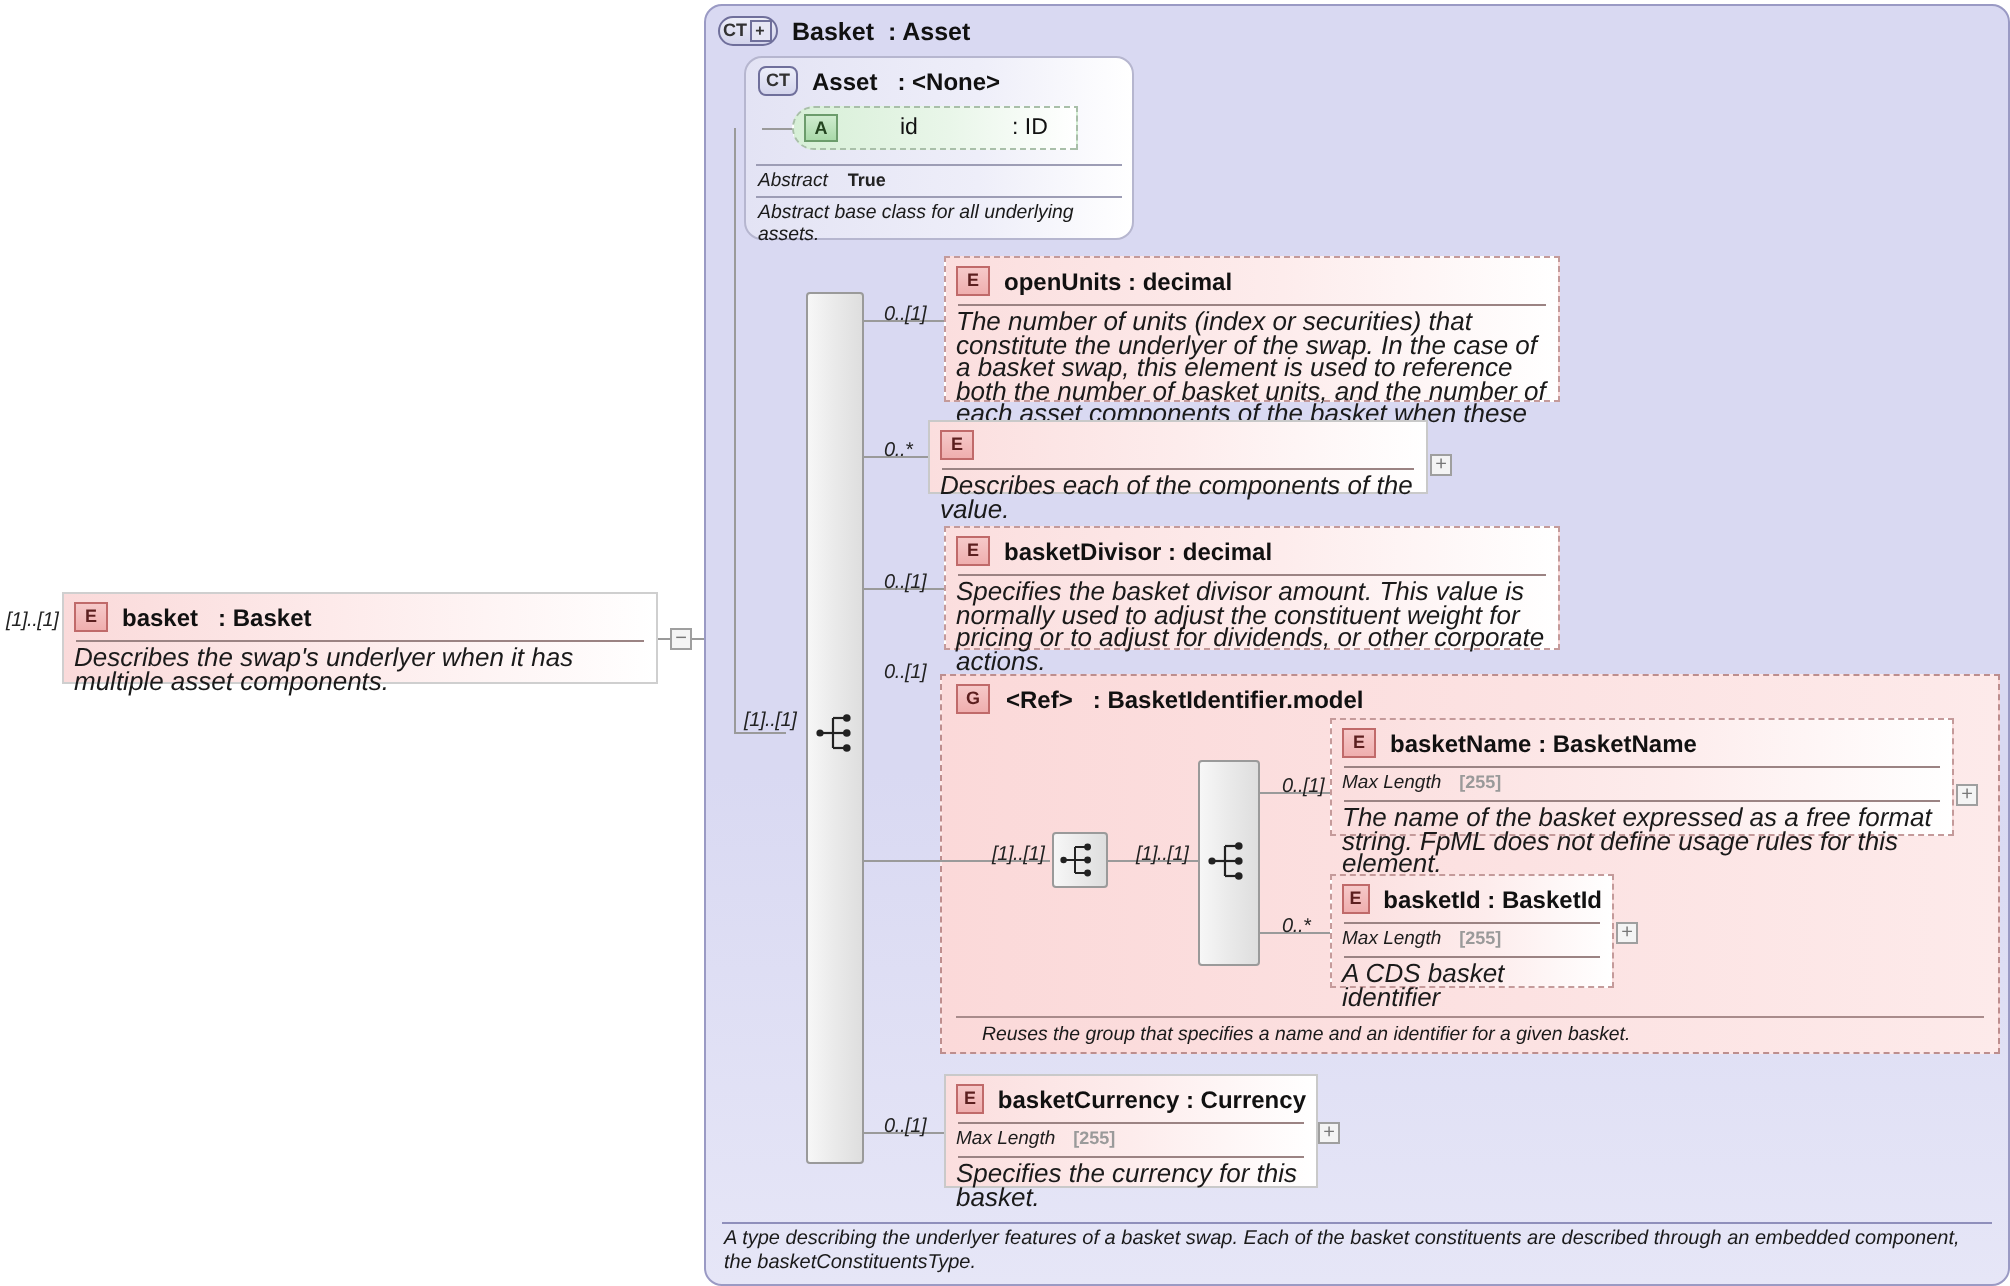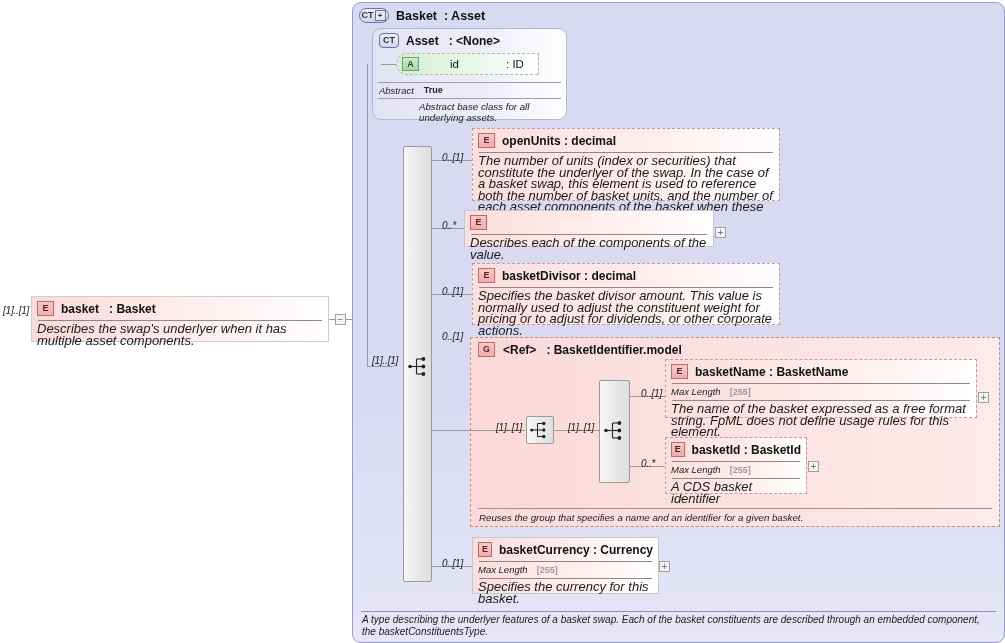--- a/index.html
+++ b/index.html
@@ -97,21 +97,21 @@
     position:absolute;left:372px;top:28px;width:195px;height:92px;
     border:1px solid #b6b6cf;border-radius:9px;
     background:linear-gradient(to right,#e3e3f4 0%,#eeeef9 60%,#ffffff 100%);
     box-sizing:border-box;
   }
   .assetbox .hd{display:flex;align-items:center;gap:7px;padding:4px 0 0 6px;}
   .assetbox .hd .tx{font-size:12px;font-weight:bold;color:#111;}
   .assetbox .rule{height:1px;background:#9d9db5;margin:4px 5px 2px 5px;}
   .assetbox .facet{font-size:9.5px;font-style:italic;color:#1c1c1c;padding-left:6px;display:flex;gap:10px;}
   .assetbox .facet .val{font-style:normal;font-weight:bold;font-size:9px;color:#222;}
-  .assetbox .doc{font-size:9.7px;font-style:italic;color:#1a1a1a;padding:0 5px 0 6px;margin-left:40px;}
+  .assetbox .doc{font-size:9.7px;font-style:italic;color:#1a1a1a;padding:0 5px 0 6px;}
 
   
   .attrbox{
     position:absolute;left:396px;top:53px;width:143px;height:22px;
     border:1px dashed #a9bfa9;border-top-left-radius:11px;border-bottom-left-radius:11px;
     background:linear-gradient(to right,#d7efd7 0%,#e9f6e9 55%,#ffffff 100%);
     box-sizing:border-box;display:flex;align-items:center;gap:7px;padding-left:5px;
   }
   .attrbox .tx{font-size:11.5px;color:#111;}
   .attrbox .tx .nm{display:inline-block;width:56px;padding-left:24px;}
@@ -119,21 +119,21 @@
   
   .refgroup{
     position:absolute;left:470px;top:337px;width:530px;height:190px;
     border:1px dashed #bd8e8e;
     background:linear-gradient(to right,#fbd9d9 0%,#fce2e2 55%,#fdeaea 100%);
     box-sizing:border-box;
   }
   .refgroup .hd{display:flex;align-items:center;gap:8px;padding:4px 0 0 7px;}
   .refgroup .hd .tx{font-size:12px;font-weight:bold;color:#111;}
   .refgroup .rule{position:absolute;left:7px;right:7px;bottom:17px;height:1px;background:#a98b8b;}
-  .refgroup .doc{position:absolute;left:8px;bottom:3px;font-size:9.7px;font-style:italic;color:#1a1a1a;}
+  .refgroup .doc{position:absolute;left:20px;bottom:3px;font-size:9.7px;font-style:italic;color:#1a1a1a;}
 
   
   .seqbar{
     position:absolute;border:1px solid #9a9a9a;
     background:linear-gradient(to right,#f7f7f7 0%,#ebebeb 45%,#dedede 100%);
     box-sizing:border-box;
   }
   .seqicon{position:absolute;}
 
   

